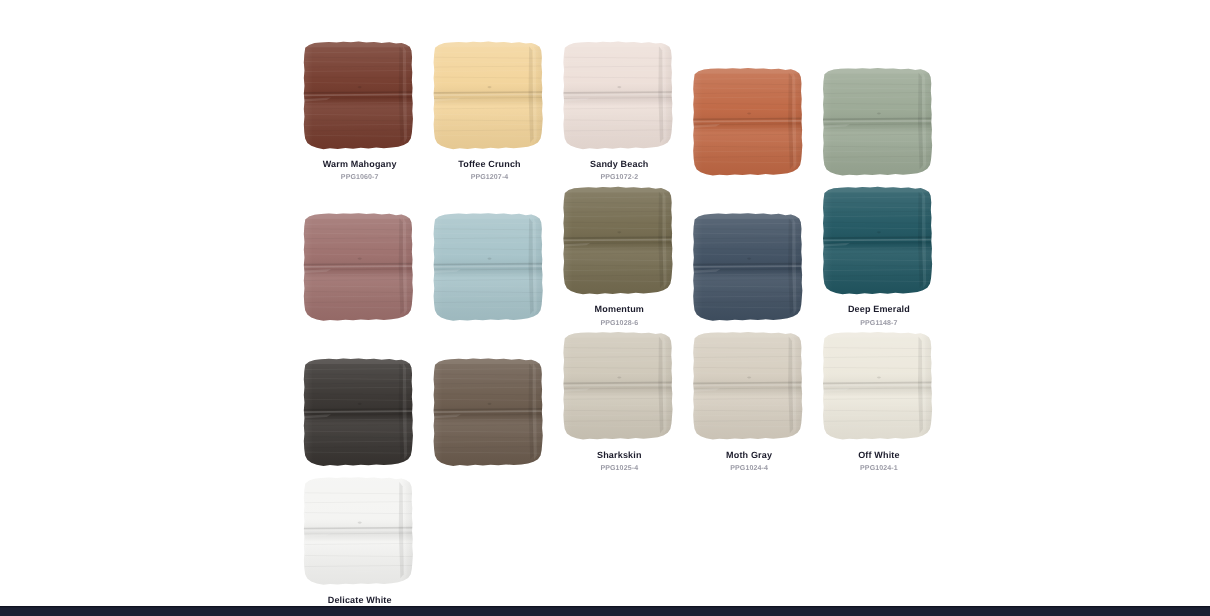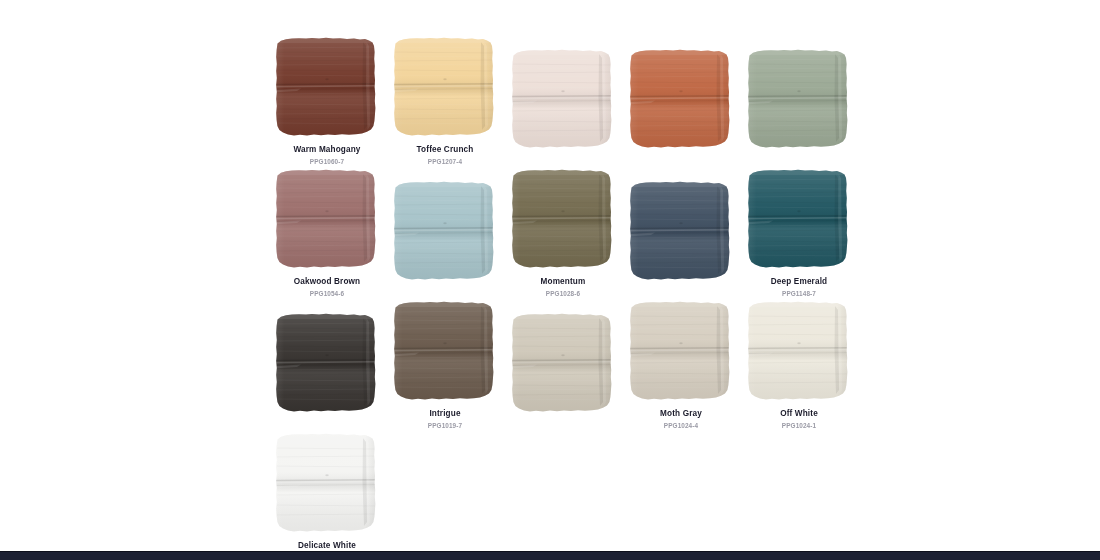--- a/index.html
+++ b/index.html
@@ -23,21 +23,21 @@
   #swatch-grid {
     position:absolute;
     left:268px;
     top:34px;
     width:592px;
   }
 
   .swatch-row {
     display:flex;
     flex-direction:row;
-    align-items:center;
+    align-items:flex-end;
     height:132px;
   }
 
   .swatch-cell {
     width:118px;
     display:flex;
     flex-direction:column;
     align-items:center;
     cursor:pointer;
   }
@@ -262,20 +262,24 @@
                 <path d="M4,52.6 L108,51.8" stroke="#ffffff" stroke-opacity="0.16" stroke-width="1.6" fill="none"></path>
                 <path d="M4,55.5 L108,54.6" stroke="#000000" stroke-opacity="0.05" stroke-width="1.0" fill="none"></path>
                 <path d="M5,56 L30,54.6 L26,57 L6,58.2 Z" fill="#ffffff" fill-opacity="0.10"></path>
                 <path d="M92,8 L95,12 L95.5,50 L96,92 L93,96 L91.5,52 Z" fill="#000000" fill-opacity="0.07"></path>
                 <path d="M95.5,8 L98,12 L98.5,50 L99,92 L96.5,96 L95,52 Z" fill="#ffffff" fill-opacity="0.08"></path>
                 <path d="M54,45 q2,-1.6 4,0 q-2,2.4 -4,0 Z" fill="#000000" fill-opacity="0.10"></path>
                 <rect x="0" y="0" width="112" height="9" fill="#ffffff" fill-opacity="0.07"></rect>
               </g>
             </svg>
           </div>
+          <div class="swatch-caption">
+            <span class="swatch-name">Sandy Beach</span>
+            <span class="swatch-code">PPG1072-2</span>
+          </div>
         </div>
         <div class="swatch-cell">
           <div class="swatch-chip">
             <svg viewBox="0 0 112 108" xmlns="http://www.w3.org/2000/svg">
               <defs>
                 <clipPath id="clip_sw3">
                   <path d="M6.5,9.5 L10,6.8 L15,5.2 L21,4.6 L28,4.2 L35,4.6 L41,4.0 L48,4.4 L55,3.8 L62,4.6 L69,4.2 L76,5.0 L83,4.4 L89,5.6 L94,5.0 L98,6.4 L101.5,8.6 L103,12 L103.6,18 L103.2,25 L103.8,32 L103.4,39 L104,46 L103.6,53 L104.2,60 L103.8,67 L104.4,74 L103.9,81 L103.4,87 L102.4,92 L100,95.5 L96,97.8 L91,99.4 L85,100.2 L78,100.8 L71,100.2 L64,101 L57,100.4 L50,101.2 L43,100.6 L36,101.4 L29,100.8 L23,101.6 L17,100.4 L12,98.6 L8.4,96 L6.4,92 L5.6,86 L5.2,79 L5.8,72 L5.2,65 L5.8,58 L5.2,51 L5.8,44 L5.2,37 L5.8,30 L5.2,23 L5.6,16 Z"></path>
                 </clipPath>
                 <linearGradient id="sheen_sw3" x1="0" y1="0" x2="0" y2="1">
                   <stop offset="0%" stop-color="#ffffff" stop-opacity="0.16"></stop>
@@ -429,24 +433,20 @@
                 <path d="M4,52.6 L108,51.8" stroke="#ffffff" stroke-opacity="0.16" stroke-width="1.6" fill="none"></path>
                 <path d="M4,55.5 L108,54.6" stroke="#000000" stroke-opacity="0.05" stroke-width="1.0" fill="none"></path>
                 <path d="M5,56 L30,54.6 L26,57 L6,58.2 Z" fill="#ffffff" fill-opacity="0.10"></path>
                 <path d="M92,8 L95,12 L95.5,50 L96,92 L93,96 L91.5,52 Z" fill="#000000" fill-opacity="0.07"></path>
                 <path d="M95.5,8 L98,12 L98.5,50 L99,92 L96.5,96 L95,52 Z" fill="#ffffff" fill-opacity="0.08"></path>
                 <path d="M54,45 q2,-1.6 4,0 q-2,2.4 -4,0 Z" fill="#000000" fill-opacity="0.10"></path>
                 <rect x="0" y="0" width="112" height="9" fill="#ffffff" fill-opacity="0.07"></rect>
               </g>
             </svg>
           </div>
-          <div class="swatch-caption">
-            <span class="swatch-name">Oakwood Brown</span>
-            <span class="swatch-code">PPG1054-6</span>
-          </div>
         </div>
         <div class="swatch-cell">
           <div class="swatch-chip">
             <svg viewBox="0 0 112 108" xmlns="http://www.w3.org/2000/svg">
               <defs>
                 <clipPath id="clip_sw6">
                   <path d="M6.5,9.5 L10,6.8 L15,5.2 L21,4.6 L28,4.2 L35,4.6 L41,4.0 L48,4.4 L55,3.8 L62,4.6 L69,4.2 L76,5.0 L83,4.4 L89,5.6 L94,5.0 L98,6.4 L101.5,8.6 L103,12 L103.6,18 L103.2,25 L103.8,32 L103.4,39 L104,46 L103.6,53 L104.2,60 L103.8,67 L104.4,74 L103.9,81 L103.4,87 L102.4,92 L100,95.5 L96,97.8 L91,99.4 L85,100.2 L78,100.8 L71,100.2 L64,101 L57,100.4 L50,101.2 L43,100.6 L36,101.4 L29,100.8 L23,101.6 L17,100.4 L12,98.6 L8.4,96 L6.4,92 L5.6,86 L5.2,79 L5.8,72 L5.2,65 L5.8,58 L5.2,51 L5.8,44 L5.2,37 L5.8,30 L5.2,23 L5.6,16 Z"></path>
                 </clipPath>
                 <linearGradient id="sheen_sw6" x1="0" y1="0" x2="0" y2="1">
                   <stop offset="0%" stop-color="#ffffff" stop-opacity="0.16"></stop>
@@ -773,24 +773,20 @@
                 <path d="M4,52.6 L108,51.8" stroke="#ffffff" stroke-opacity="0.16" stroke-width="1.6" fill="none"></path>
                 <path d="M4,55.5 L108,54.6" stroke="#000000" stroke-opacity="0.05" stroke-width="1.0" fill="none"></path>
                 <path d="M5,56 L30,54.6 L26,57 L6,58.2 Z" fill="#ffffff" fill-opacity="0.10"></path>
                 <path d="M92,8 L95,12 L95.5,50 L96,92 L93,96 L91.5,52 Z" fill="#000000" fill-opacity="0.07"></path>
                 <path d="M95.5,8 L98,12 L98.5,50 L99,92 L96.5,96 L95,52 Z" fill="#ffffff" fill-opacity="0.08"></path>
                 <path d="M54,45 q2,-1.6 4,0 q-2,2.4 -4,0 Z" fill="#000000" fill-opacity="0.10"></path>
                 <rect x="0" y="0" width="112" height="9" fill="#ffffff" fill-opacity="0.07"></rect>
               </g>
             </svg>
           </div>
-          <div class="swatch-caption">
-            <span class="swatch-name">Intrigue</span>
-            <span class="swatch-code">PPG1019-7</span>
-          </div>
         </div>
         <div class="swatch-cell">
           <div class="swatch-chip">
             <svg viewBox="0 0 112 108" xmlns="http://www.w3.org/2000/svg">
               <defs>
                 <clipPath id="clip_sw12">
                   <path d="M6.5,9.5 L10,6.8 L15,5.2 L21,4.6 L28,4.2 L35,4.6 L41,4.0 L48,4.4 L55,3.8 L62,4.6 L69,4.2 L76,5.0 L83,4.4 L89,5.6 L94,5.0 L98,6.4 L101.5,8.6 L103,12 L103.6,18 L103.2,25 L103.8,32 L103.4,39 L104,46 L103.6,53 L104.2,60 L103.8,67 L104.4,74 L103.9,81 L103.4,87 L102.4,92 L100,95.5 L96,97.8 L91,99.4 L85,100.2 L78,100.8 L71,100.2 L64,101 L57,100.4 L50,101.2 L43,100.6 L36,101.4 L29,100.8 L23,101.6 L17,100.4 L12,98.6 L8.4,96 L6.4,92 L5.6,86 L5.2,79 L5.8,72 L5.2,65 L5.8,58 L5.2,51 L5.8,44 L5.2,37 L5.8,30 L5.2,23 L5.6,16 Z"></path>
                 </clipPath>
                 <linearGradient id="sheen_sw12" x1="0" y1="0" x2="0" y2="1">
                   <stop offset="0%" stop-color="#ffffff" stop-opacity="0.16"></stop>
@@ -832,20 +828,24 @@
                 <path d="M4,52.6 L108,51.8" stroke="#ffffff" stroke-opacity="0.16" stroke-width="1.6" fill="none"></path>
                 <path d="M4,55.5 L108,54.6" stroke="#000000" stroke-opacity="0.05" stroke-width="1.0" fill="none"></path>
                 <path d="M5,56 L30,54.6 L26,57 L6,58.2 Z" fill="#ffffff" fill-opacity="0.10"></path>
                 <path d="M92,8 L95,12 L95.5,50 L96,92 L93,96 L91.5,52 Z" fill="#000000" fill-opacity="0.07"></path>
                 <path d="M95.5,8 L98,12 L98.5,50 L99,92 L96.5,96 L95,52 Z" fill="#ffffff" fill-opacity="0.08"></path>
                 <path d="M54,45 q2,-1.6 4,0 q-2,2.4 -4,0 Z" fill="#000000" fill-opacity="0.10"></path>
                 <rect x="0" y="0" width="112" height="9" fill="#ffffff" fill-opacity="0.07"></rect>
               </g>
             </svg>
           </div>
+          <div class="swatch-caption">
+            <span class="swatch-name">Sharkskin</span>
+            <span class="swatch-code">PPG1025-4</span>
+          </div>
         </div>
         <div class="swatch-cell">
           <div class="swatch-chip">
             <svg viewBox="0 0 112 108" xmlns="http://www.w3.org/2000/svg">
               <defs>
                 <clipPath id="clip_sw13">
                   <path d="M6.5,9.5 L10,6.8 L15,5.2 L21,4.6 L28,4.2 L35,4.6 L41,4.0 L48,4.4 L55,3.8 L62,4.6 L69,4.2 L76,5.0 L83,4.4 L89,5.6 L94,5.0 L98,6.4 L101.5,8.6 L103,12 L103.6,18 L103.2,25 L103.8,32 L103.4,39 L104,46 L103.6,53 L104.2,60 L103.8,67 L104.4,74 L103.9,81 L103.4,87 L102.4,92 L100,95.5 L96,97.8 L91,99.4 L85,100.2 L78,100.8 L71,100.2 L64,101 L57,100.4 L50,101.2 L43,100.6 L36,101.4 L29,100.8 L23,101.6 L17,100.4 L12,98.6 L8.4,96 L6.4,92 L5.6,86 L5.2,79 L5.8,72 L5.2,65 L5.8,58 L5.2,51 L5.8,44 L5.2,37 L5.8,30 L5.2,23 L5.6,16 Z"></path>
                 </clipPath>
                 <linearGradient id="sheen_sw13" x1="0" y1="0" x2="0" y2="1">
                   <stop offset="0%" stop-color="#ffffff" stop-opacity="0.16"></stop>

